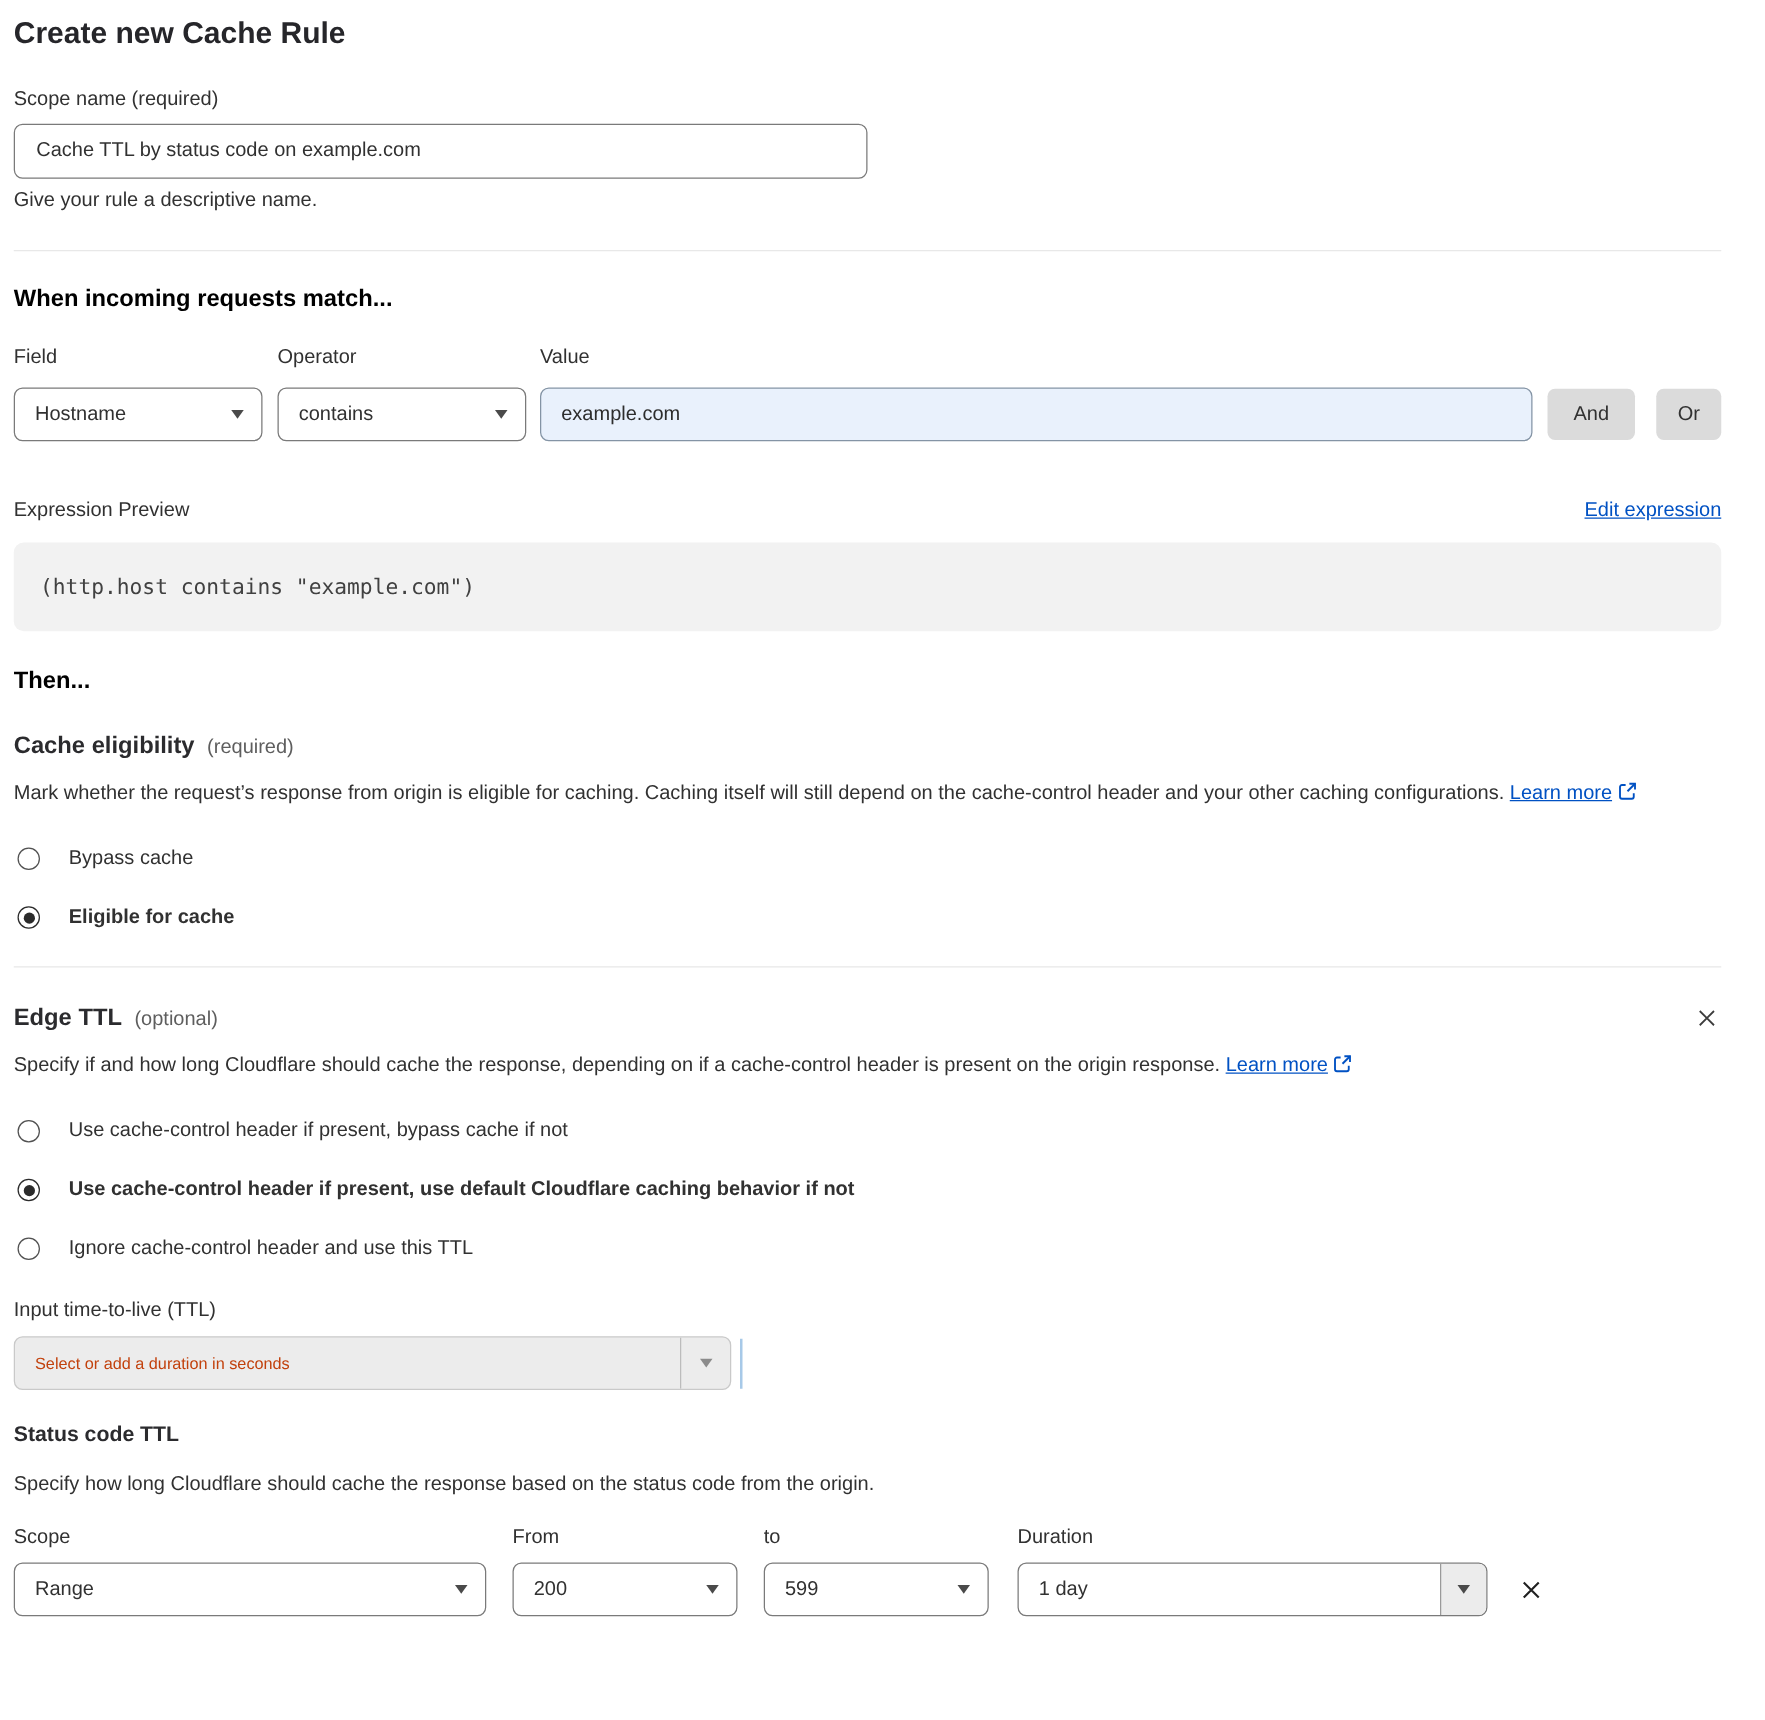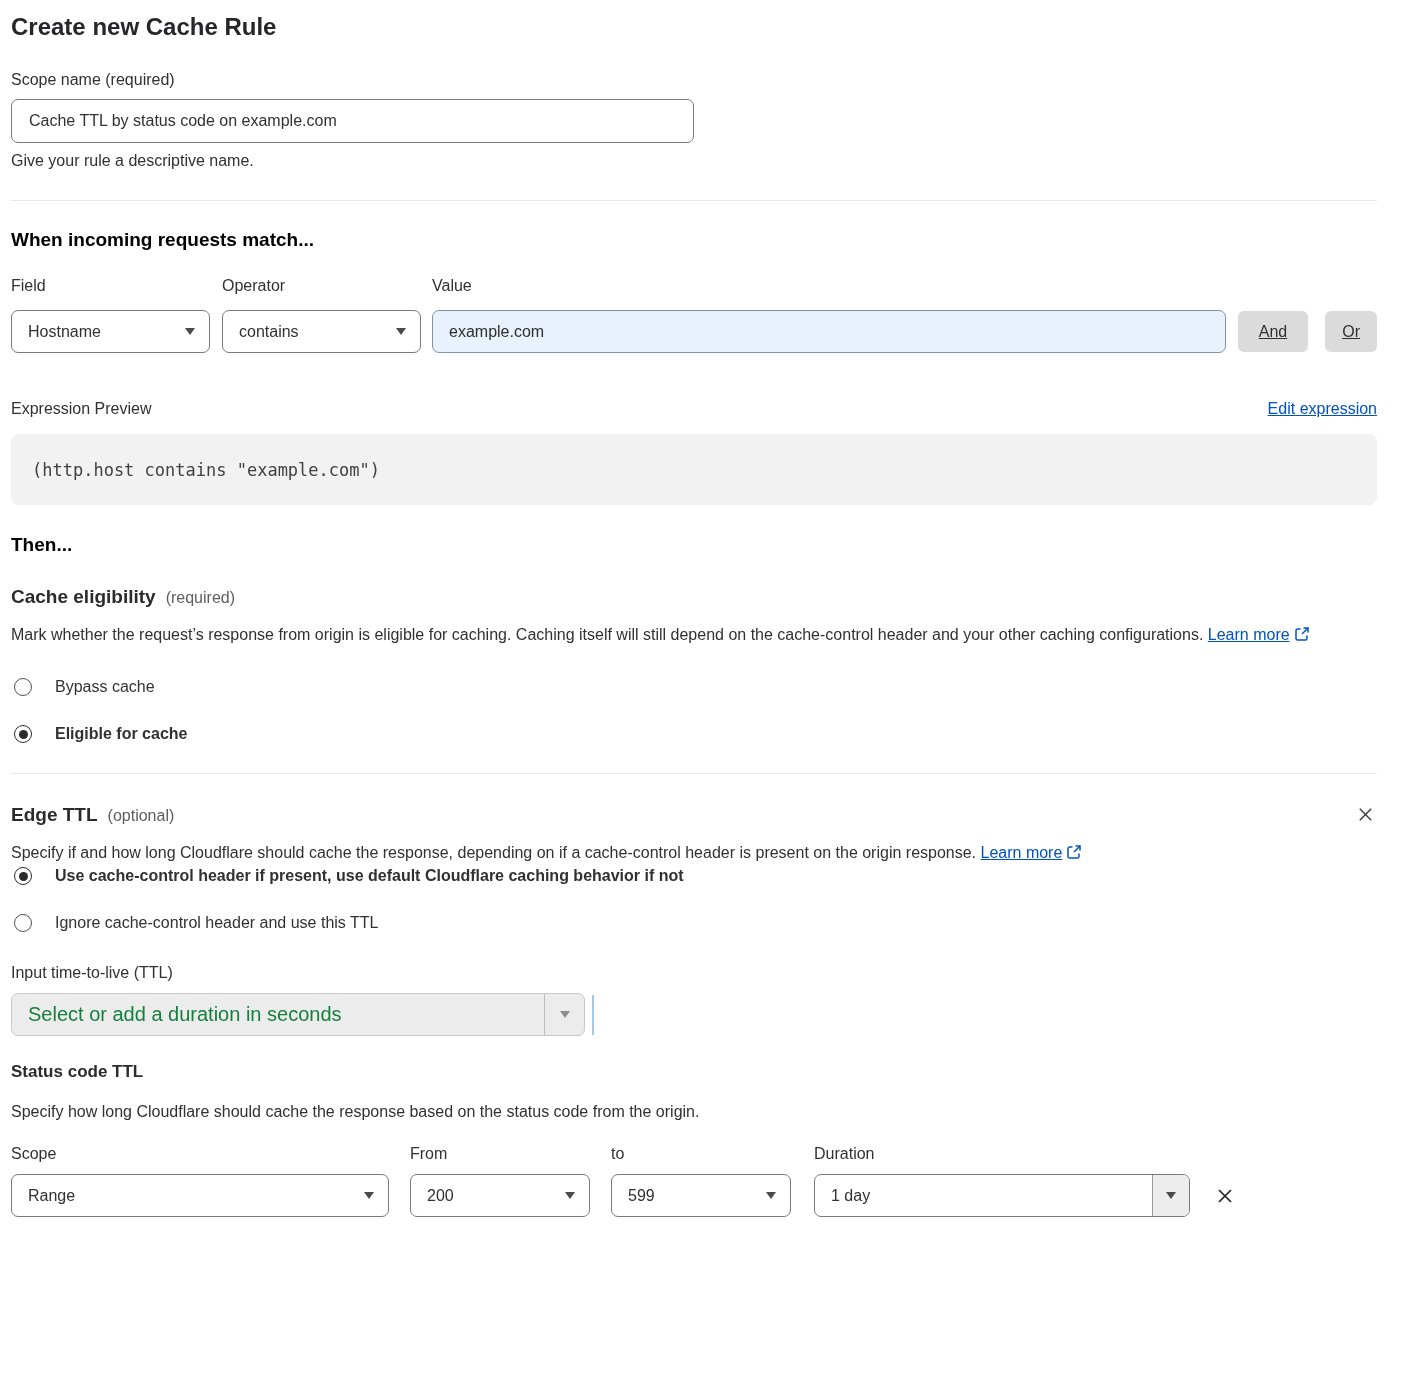--- a/index.html
+++ b/index.html
@@ -50,21 +50,21 @@
   .value-input {
     height:43px; width:100%; background:#e9f1fc; border:1px solid #8494a5;
     border-radius:7px; padding:16px 16px; font-family:"Liberation Sans", sans-serif;
     font-size:16px; color:#2d2d2d;
   }
   .hint { font-size:16px; color:#313131; margin-top:8px; }
 
   .btn {
     height:41px; margin-top:34px; background:#dbdbdb; border:none; border-radius:6px;
     font-family:"Liberation Sans", sans-serif; font-size:16px; color:#313131;
-    padding:0 21px; cursor:pointer;text-decoration:underline;
+    padding:0 21px; cursor:pointer;
   }
   .btn.or { margin-left:17px; padding:0 17px; }
 
   .expr-row { display:flex; justify-content:space-between; align-items:flex-end; margin-top:47px; }
   a.link { color:#0051c3; text-decoration:underline; font-size:16px; cursor:pointer; }
   .codeblock {
     margin-top:16px; background:#f2f2f2; border-radius:8px; height:71px;
     display:flex; align-items:center; padding:0 21px;
   }
   .code { font-family:"DejaVu Sans Mono", monospace; font-size:17px; color:#414141; }
@@ -89,21 +89,21 @@
 
   .edge-header { display:flex; justify-content:space-between; align-items:center; margin-top:29px; }
   .close-x { cursor:pointer; line-height:0; padding:2px; }
 
   .ttl-label { margin-top:32px; }
   .ttl-select-row { display:flex; align-items:center; margin-top:11px; }
   .disabled-select {
     width:574px; height:43px; background:#ececec; border:1px solid #c9c9c9; border-radius:7px;
     display:flex; align-items:stretch; overflow:hidden; cursor:default;
   }
-  .ds-text { flex:1; display:flex; align-items:center; padding-left:16px; font-size:20px; color:#15803d; }
+  .ds-text { flex:1; display:flex; align-items:center; padding-left:16px; font-size:13px; color:#c2410c; }
   .ds-arrow { width:40px; border-left:1px solid #bcbcbc; display:flex; align-items:center; justify-content:center; }
   .ds-arrow .caret { border-top-color:#8b8b8b; }
   .blue-bar { width:2px; height:40px; background:#a7c9e8; margin-left:7px; }
 
   h4.small-heading { font-size:17px; font-weight:700; color:#2b2b2e; margin:26px 0 0; }
   .sc-desc { font-size:16px; margin:21px 0 0; }
 
   .sc-row { display:flex; align-items:flex-end; margin-top:24px; }
   .sc-col { display:flex; flex-direction:column; }
   .sc-col .lbl { margin-bottom:11px; }
@@ -200,20 +200,24 @@
         </svg></span>
   </div>
   <p class="desc edgettl"><span>Specify if and how long Cloudflare should cache the response, depending on if a cache-control header is present on the origin response.</span>
     <a class="link">Learn more</a><svg class="ext-icon" width="16" height="16" viewBox="0 0 16 16">
         <path d="M6.5 3H3.6A1.6 1.6 0 0 0 2 4.6v7.8A1.6 1.6 0 0 0 3.6 14h7.8a1.6 1.6 0 0 0 1.6-1.6V9.5" fill="none" stroke="#0051c3" stroke-width="1.5"></path>
         <path d="M9.5 2H14v4.5" fill="none" stroke="#0051c3" stroke-width="1.5"></path>
         <path d="M14 2L8 8" fill="none" stroke="#0051c3" stroke-width="1.5"></path>
       </svg>
   </p>
 
+  <div class="radio-row first">
+    <span class="radio"></span>
+    <span class="radio-label">Use cache-control header if present, bypass cache if not</span>
+  </div>
   <div class="radio-row">
     <span class="radio selected"></span>
     <span class="radio-label bold">Use cache-control header if present, use default Cloudflare caching behavior if not</span>
   </div>
   <div class="radio-row">
     <span class="radio"></span>
     <span class="radio-label">Ignore cache-control header and use this TTL</span>
   </div>
 
   <div class="lbl ttl-label">Input time-to-live (TTL)</div>

